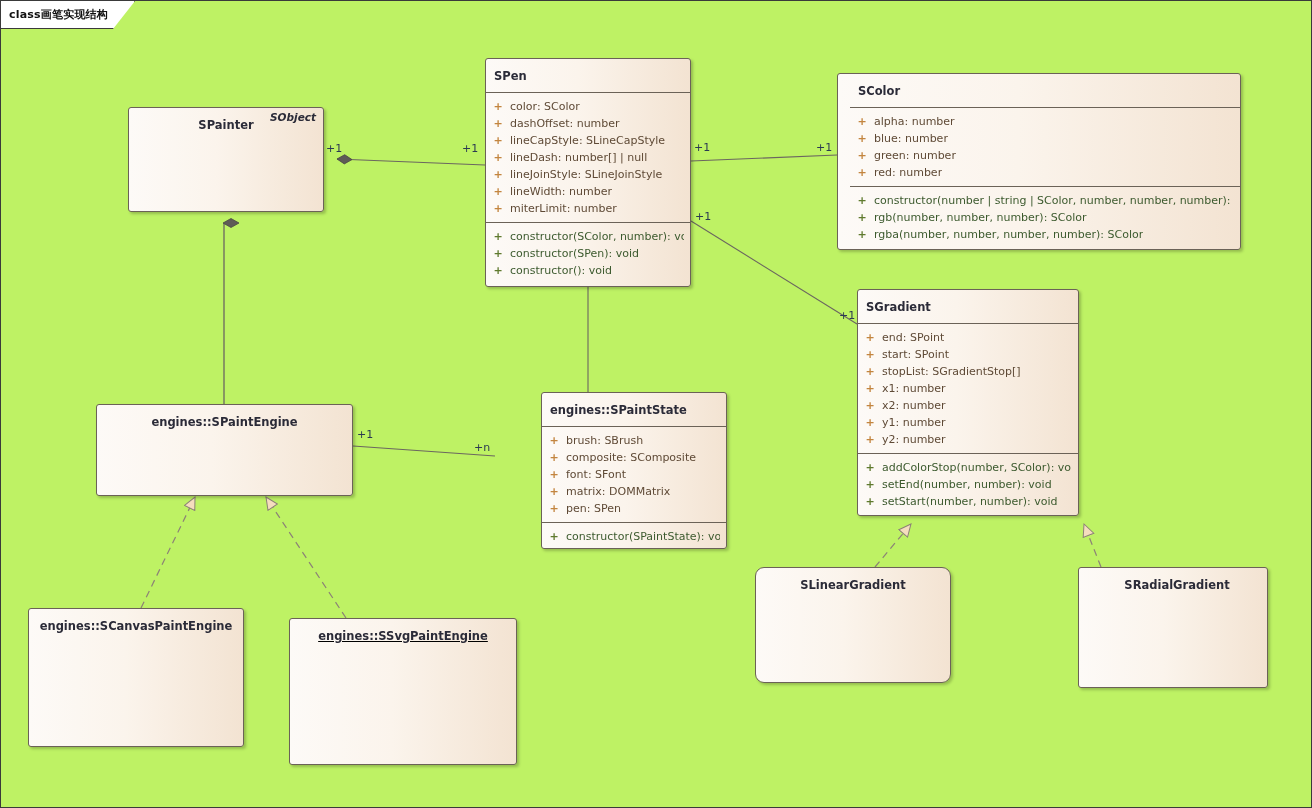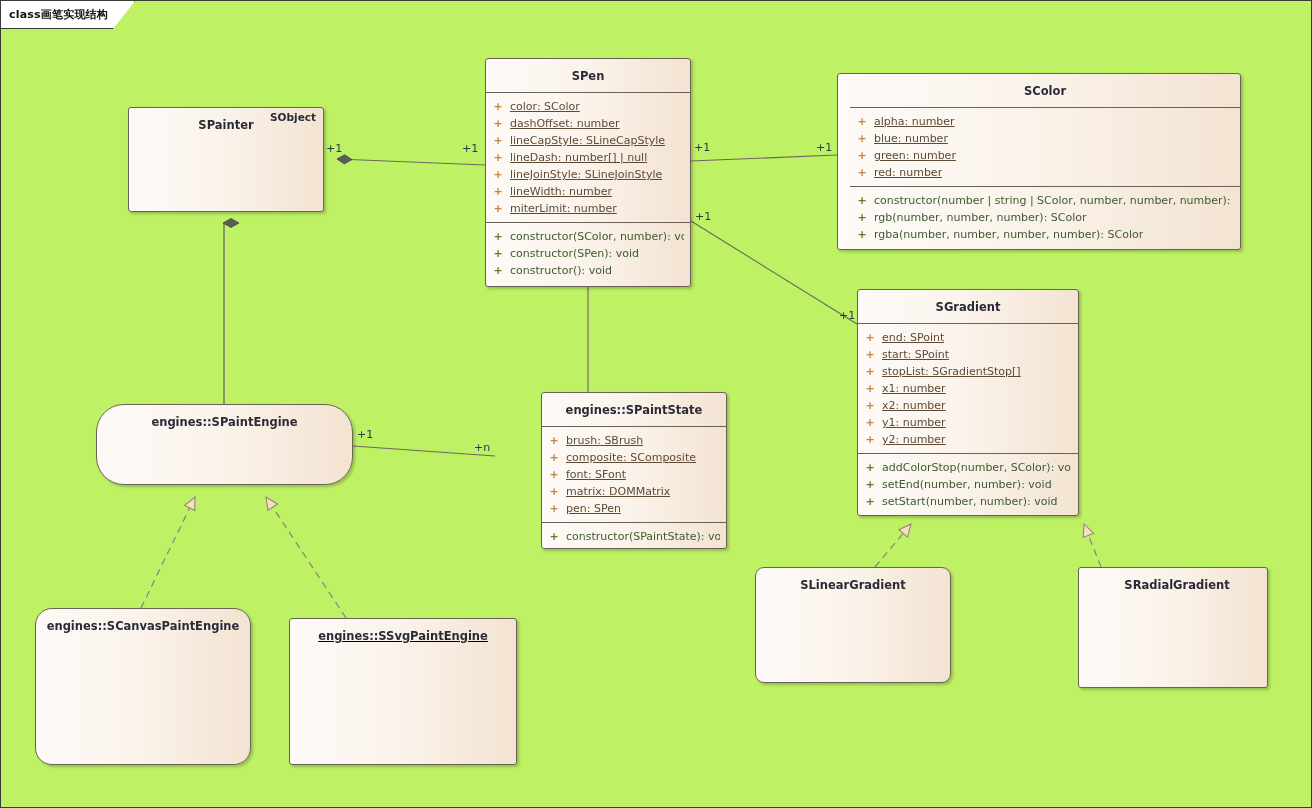--- a/index.html
+++ b/index.html
@@ -44,41 +44,41 @@
     border:1px solid #6b6257;
     border-radius:3px;
     background:linear-gradient(to right, #fdfaf7 0%, #fbf4ec 45%, #f3e3d2 100%);
     box-shadow:2px 2px 3px rgba(0,0,0,0.22);
     z-index:10;
     overflow:hidden;
   }
   .cls .hdr {
     position:relative;
     height:33px;
-    display:flex; align-items:center; justify-content:center;
+    display:flex; align-items:center; justify-content:flex-start;
     font-size:11.5px; font-weight:bold; color:#2b2b38;
     padding:0 8px;
   }
   .cls .hdr.abstract { }
   .cls .stereo {
     position:absolute; right:7px; top:3px;
-    font-size:10.5px; font-weight:bold; color:#2b2b38;
+    font-size:10.5px; font-style:italic; font-weight:bold; color:#2b2b38;
   }
   .cls .sep { height:1px; background:#6b6257; }
   .cls .sect { padding:5px 0 5px 0; }
   .cls .row {
     display:flex; align-items:baseline;
     font-size:11px; line-height:17px;
     padding:0 6px 0 0;
     white-space:nowrap;
   }
   .cls .vis { width:24px; text-align:center; flex:0 0 24px; font-weight:bold; }
   .cls .attrs .vis { color:#c3853f; }
   .cls .ops   .vis { color:#5f7a2e; }
-  .cls .attrs .txt { color:#5f4a36;text-decoration:underline; }
+  .cls .attrs .txt { color:#5f4a36; }
   .cls .ops   .txt { color:#3c5a2e; }
   .cls .txt { overflow:hidden; }
   .cls.emptybody .hdr { justify-content:center; }
 
   
   .mult {
     position:absolute;
     font-size:11px; color:#2b3a52;
     background:transparent;
     z-index:20;
@@ -301,21 +301,21 @@
           <span class="vis">+</span>
           <span class="txt">setEnd(number, number): void</span>
         </div>
       <div class="row">
           <span class="vis">+</span>
           <span class="txt">setStart(number, number): void</span>
         </div>
     </div>
   </div>
 
-  <div class="cls emptybody" style="left:95px; top:403px; width:257px; height:81px;border-radius:28px;">
+  <div class="cls emptybody" style="left:95px; top:403px; width:257px; height:92px;">
     <div class="hdr abstract">
       <span>engines::SPaintEngine</span>
     </div>
   </div>
 
   <div class="cls" style="left:494px; top:391px; width:186px; height:157px;margin-left:46px;">
     <div class="hdr">
       <span>engines::SPaintState</span>
     </div>
     <div class="sep"></div>
@@ -343,21 +343,21 @@
     </div>
     <div class="sep"></div>
     <div class="sect ops">
       <div class="row">
           <span class="vis">+</span>
           <span class="txt">constructor(SPaintState): void</span>
         </div>
     </div>
   </div>
 
-  <div class="cls emptybody" style="left:34px; top:607px; width:216px; height:157px;border-radius:17px;">
+  <div class="cls emptybody" style="left:27px; top:607px; width:216px; height:139px;">
     <div class="hdr">
       <span>engines::SCanvasPaintEngine</span>
     </div>
   </div>
 
   <div class="cls emptybody" style="left:288px; top:617px; width:228px; height:147px;text-decoration:underline;">
     <div class="hdr">
       <span>engines::SSvgPaintEngine</span>
     </div>
   </div>

